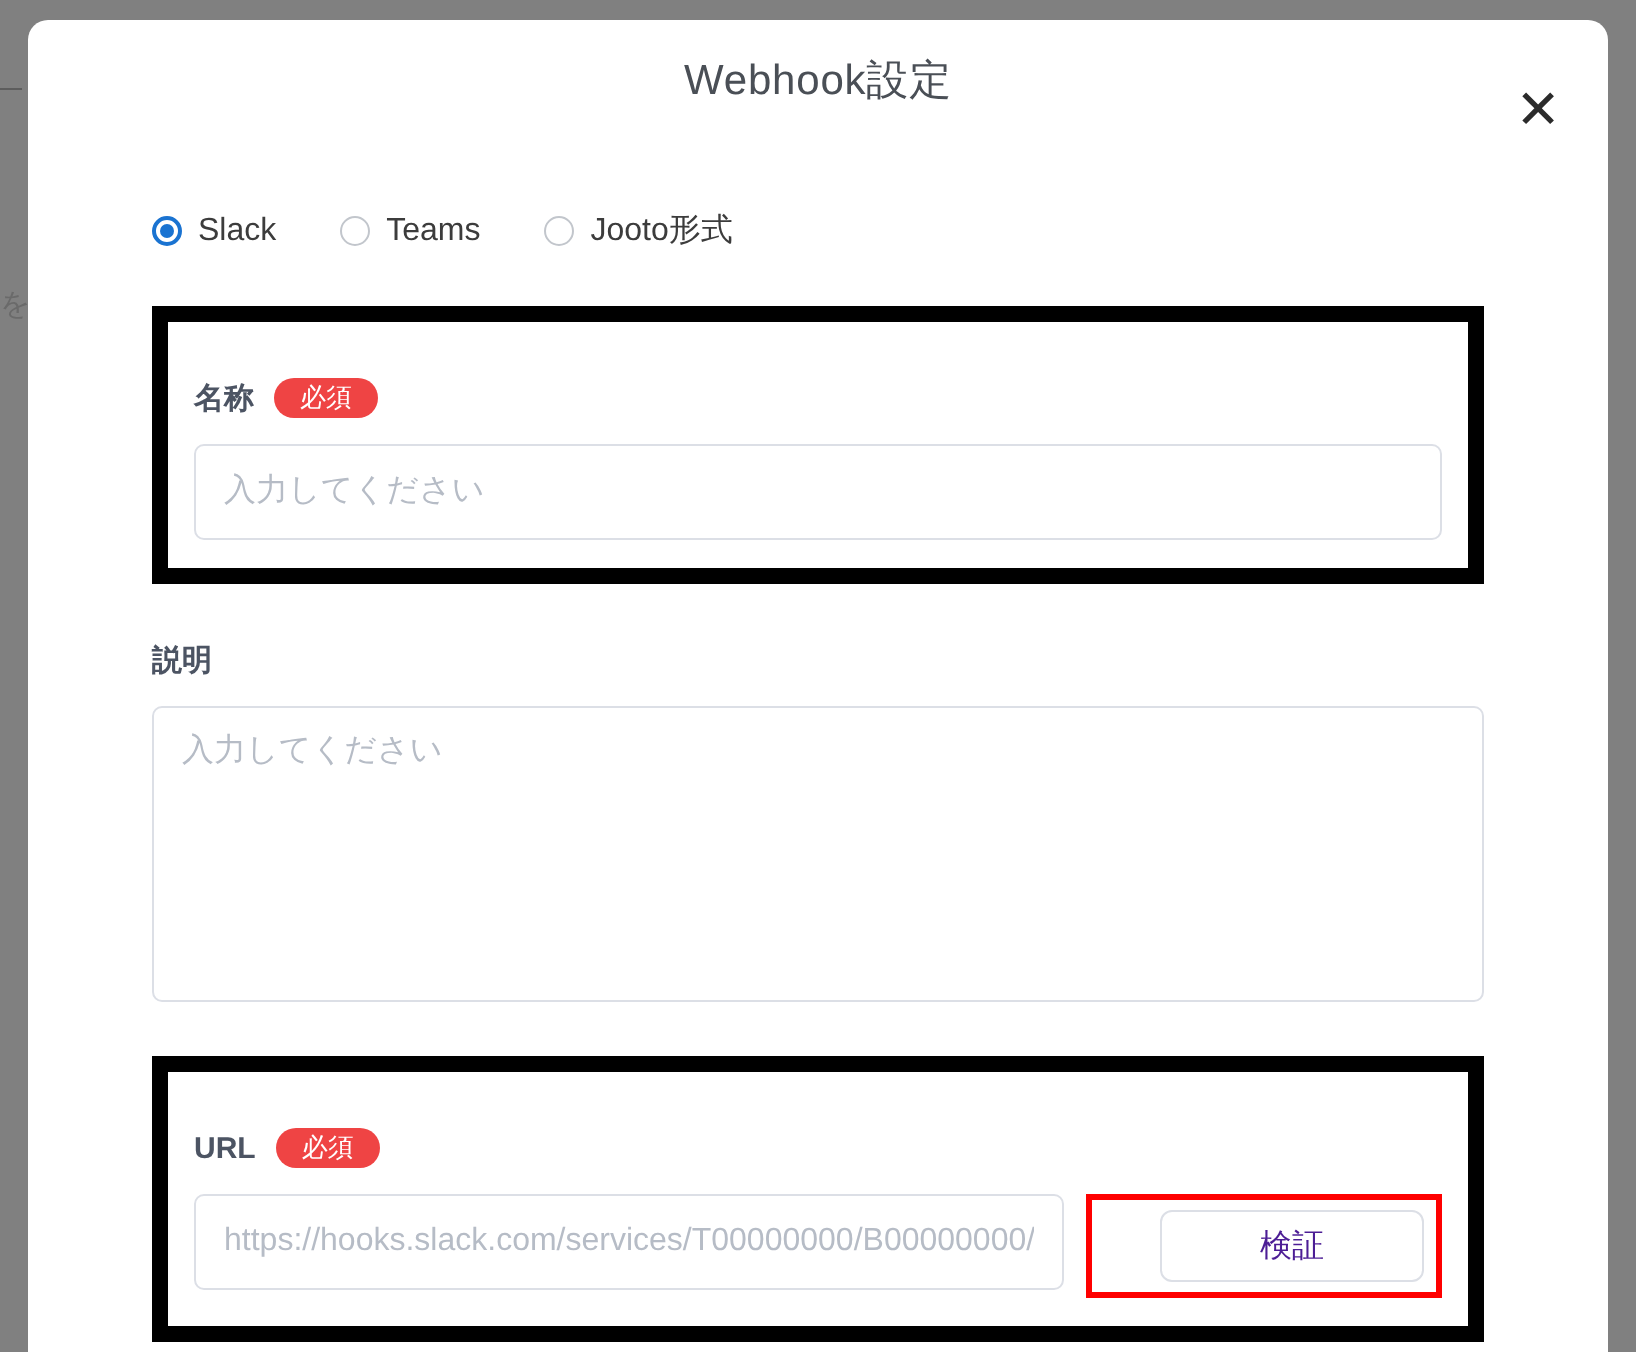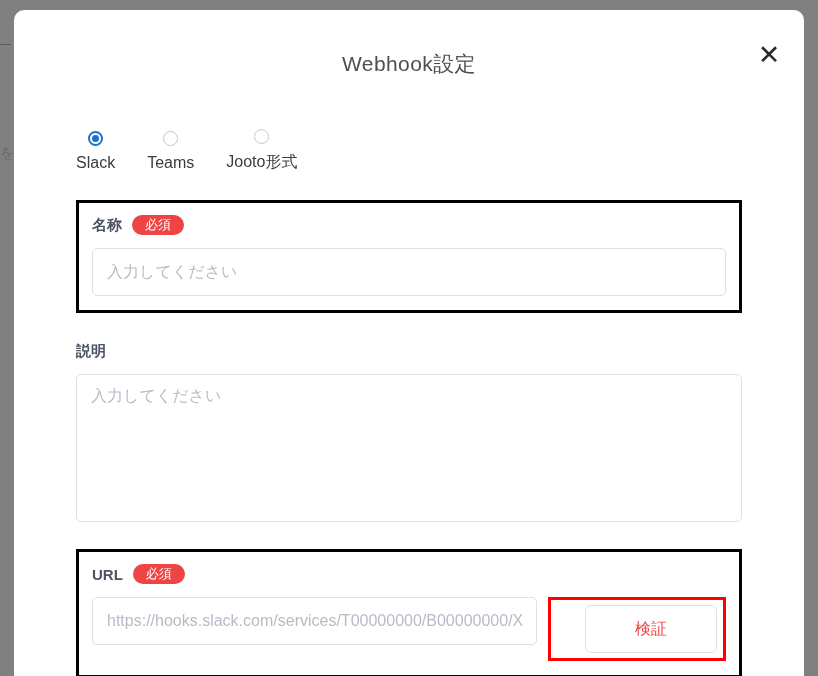--- a/index.html
+++ b/index.html
@@ -60,21 +60,21 @@
     font-size: 27px;
     font-weight: bold;
     color: #2b2b2b;
     cursor: pointer;
     line-height: 1;
     user-select: none;
   }
 
   .modal-title {
     margin: 0;
-    padding-top: 40px;
+    padding-top: 16px;
     text-align: center;
     font-size: 21px;
     font-weight: normal;
     color: #4a4f56;
     letter-spacing: 0.4px;
   }
 
   .body {
     padding: 0 62px;
     box-sizing: border-box;
@@ -99,21 +99,20 @@
     margin-top: 14px;
     gap: 32px;
   }
   .radio-option {
     display: flex;
     align-items: center;
     gap: 8px;
     cursor: pointer;
     font-size: 16px;
     color: #3c3c3c;
-    flex-direction: column;
   }
   .radio-dot {
     width: 15px;
     height: 15px;
     border-radius: 50%;
     border: 1.6px solid #c2c6cc;
     box-sizing: border-box;
     background: #fff;
     position: relative;
     flex: none;
@@ -139,23 +138,23 @@
     color: #ffffff;
     font-size: 13px;
     font-weight: normal;
     border-radius: 11px;
     padding: 3px 13px 4px;
     line-height: 1;
     display: inline-block;
   }
 
   .highlight-box {
-    border: 3px solid #000000;
-    box-sizing: border-box;
-    padding: 12px 13px 14px;
+    border: 8px solid #000000;
+    box-sizing: border-box;
+    padding: 28px 13px 14px;
   }
 
   .section-name {
     margin-top: 27px;
   }
   .section-desc {
     margin-top: 23px;
   }
   .section-url {
     margin-top: 27px;
@@ -206,26 +205,26 @@
   .url-row .text-input { margin-top: 0; }
 
   .verify-highlight {
     border: 3px solid #ff0000;
     box-sizing: border-box;
     padding: 5px 6px;
     flex: none;
   }
   .verify-button {
     width: 132px;
-    height: 48px;
+    height: 36px;
     border: 1px solid #dcdfe6;
     border-radius: 6px;
     background: #ffffff;
     font-size: 16px;
-    color: #ef4444;
+    color: #4c1d95;
     cursor: pointer;
     font-family: "Liberation Sans", "DejaVu Sans", sans-serif;
     margin-left: 28px;
   }
 
   .section-desc .field-label { margin-bottom: 0; margin-top: 29px; }
 </style>
 </head>
 <body>
 

